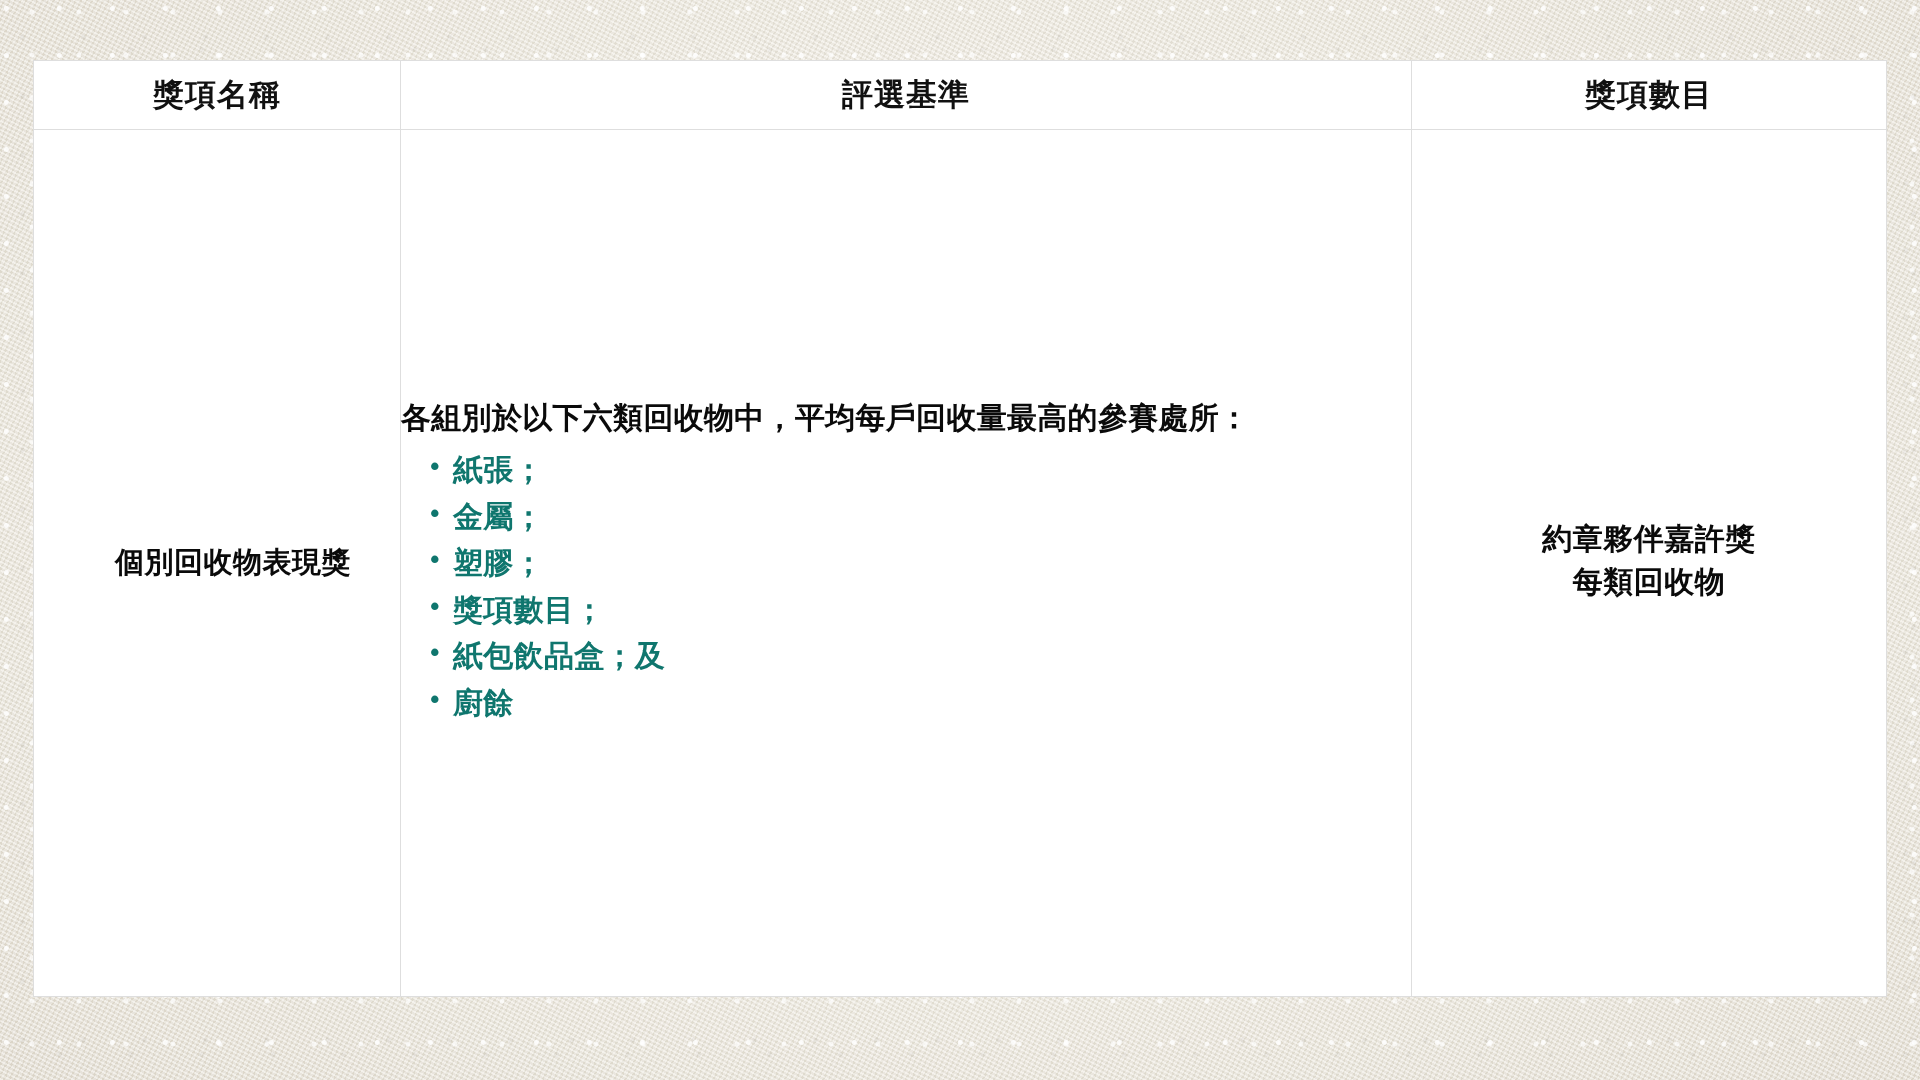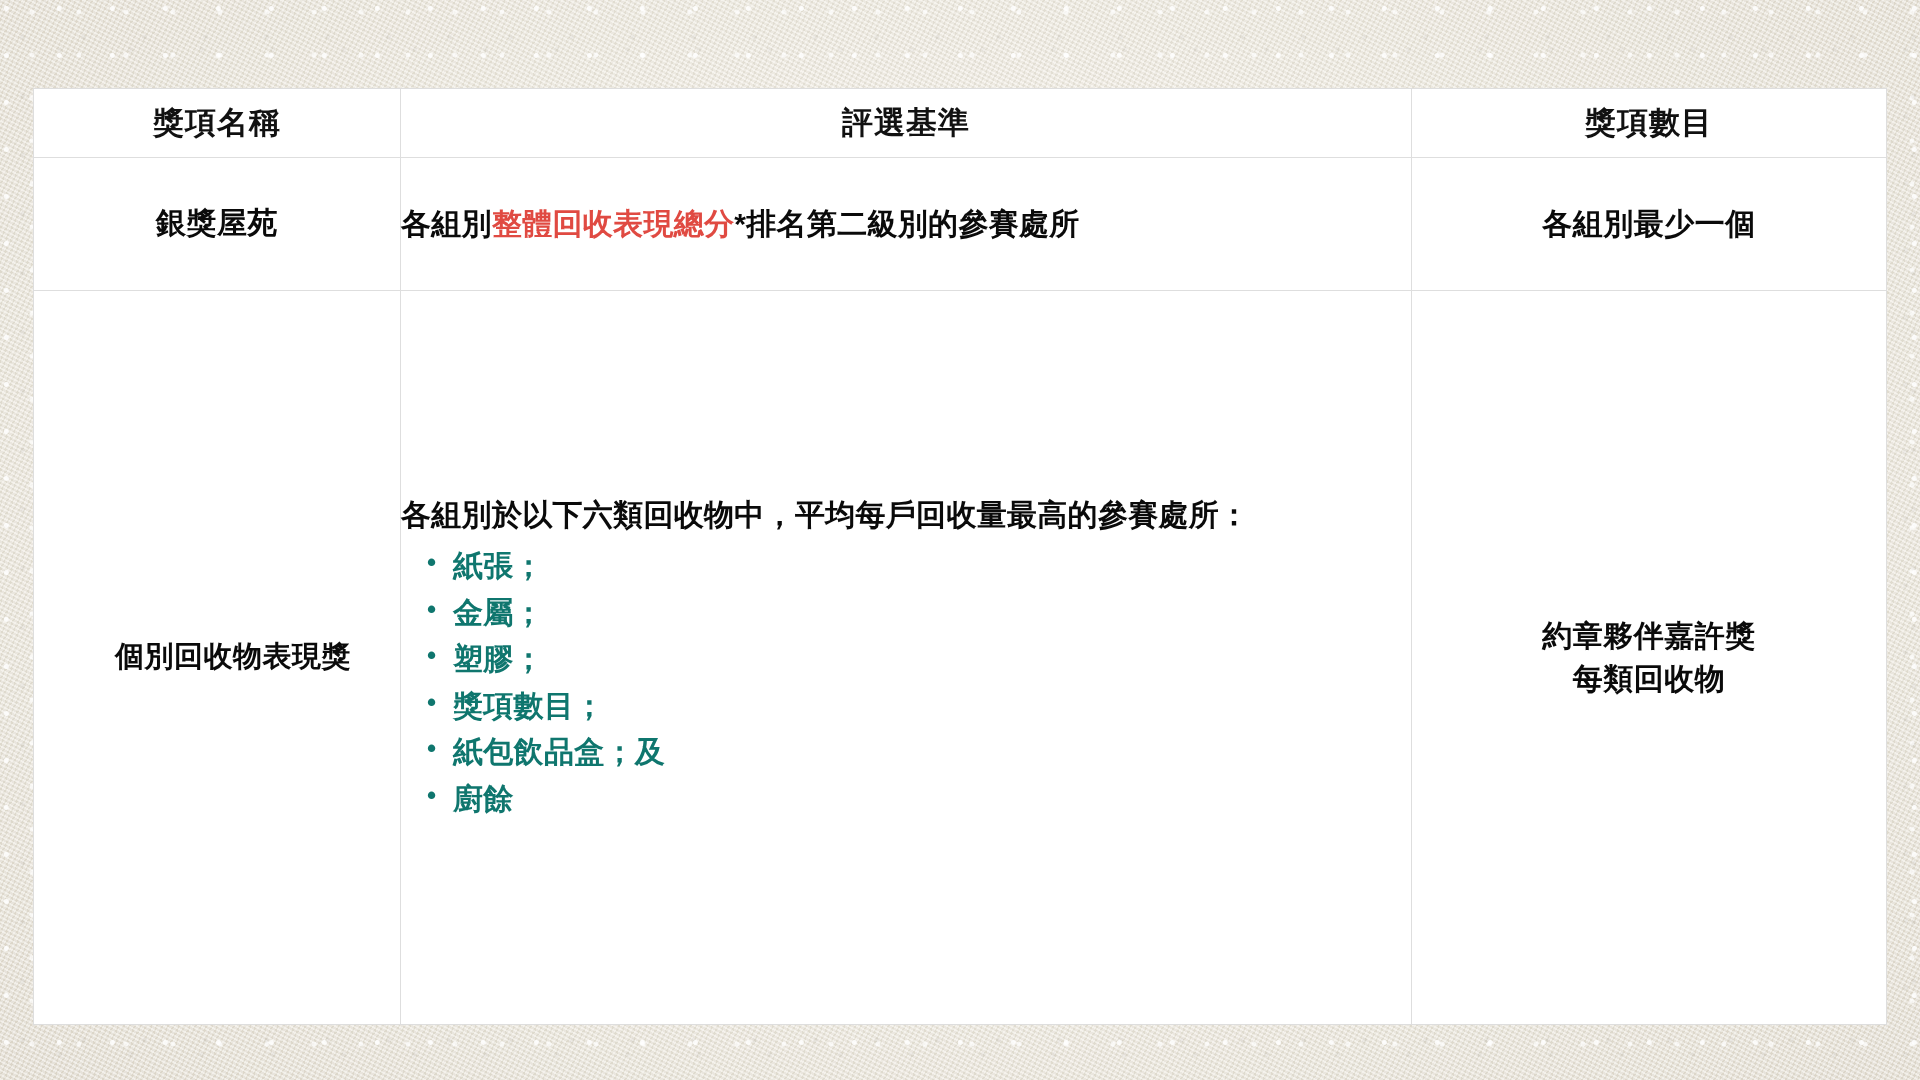--- a/index.html
+++ b/index.html
@@ -28,23 +28,24 @@
       radial-gradient(circle at 84% 74%, rgba(0,0,0,0.03) 0 2px, rgba(0,0,0,0) 3px),
       repeating-linear-gradient(27deg, rgba(255,255,255,0.35) 0 2px, rgba(0,0,0,0.018) 2px 4px),
       repeating-linear-gradient(115deg, rgba(255,255,255,0.3) 0 3px, rgba(0,0,0,0.02) 3px 5px),
       radial-gradient(ellipse at 50% 45%, #f4f0e7 0%, #ebe6da 55%, #e2dccf 100%);
     background-size: 53px 47px, 61px 59px, 47px 43px, 71px 67px, 9px 9px, 11px 11px, 100% 100%;
   }
 
   #table-wrap {
     position: absolute;
     left: 33px;
-    top: 88px;
+    top: 60px;
     width: 1853px;
     height: 937px;
+    font-family: Liberation Mono, monospace;
   }
 
   table.award-table {
     width: 1853px;
     height: 937px;
     border-collapse: collapse;
     table-layout: fixed;
     background: #ffffff;
     box-shadow: 0 0 0 0 rgba(0,0,0,0);
   }
@@ -144,25 +145,20 @@
     <thead>
       <tr>
         <th>獎項名稱</th>
         <th>評選基準</th>
         <th>獎項數目</th>
       </tr>
     </thead>
     <tbody>
 
 
-      <tr class="row-silver" style="height:98px;">
-        <td class="name-cell">銀獎屋苑</td>
-        <td class="crit-cell"><span>各組別</span><span class="hl-red">整體回收表現總分</span><span>*排名第二級別的參賽處所</span></td>
-        <td class="count-cell">各組別最少一個</td>
-      </tr>
 
 
       <tr class="row-name-award row-individual" style="height:543px;">
         <td class="name-cell">個別回收物表現獎</td>
         <td class="crit-cell">
           <p class="crit-intro">各組別於以下六類回收物中，平均每戶回收量最高的參賽處所：</p>
           <ul class="recyclables">
             <li>紙張；</li>
             <li>金屬；</li>
             <li>塑膠；</li>

